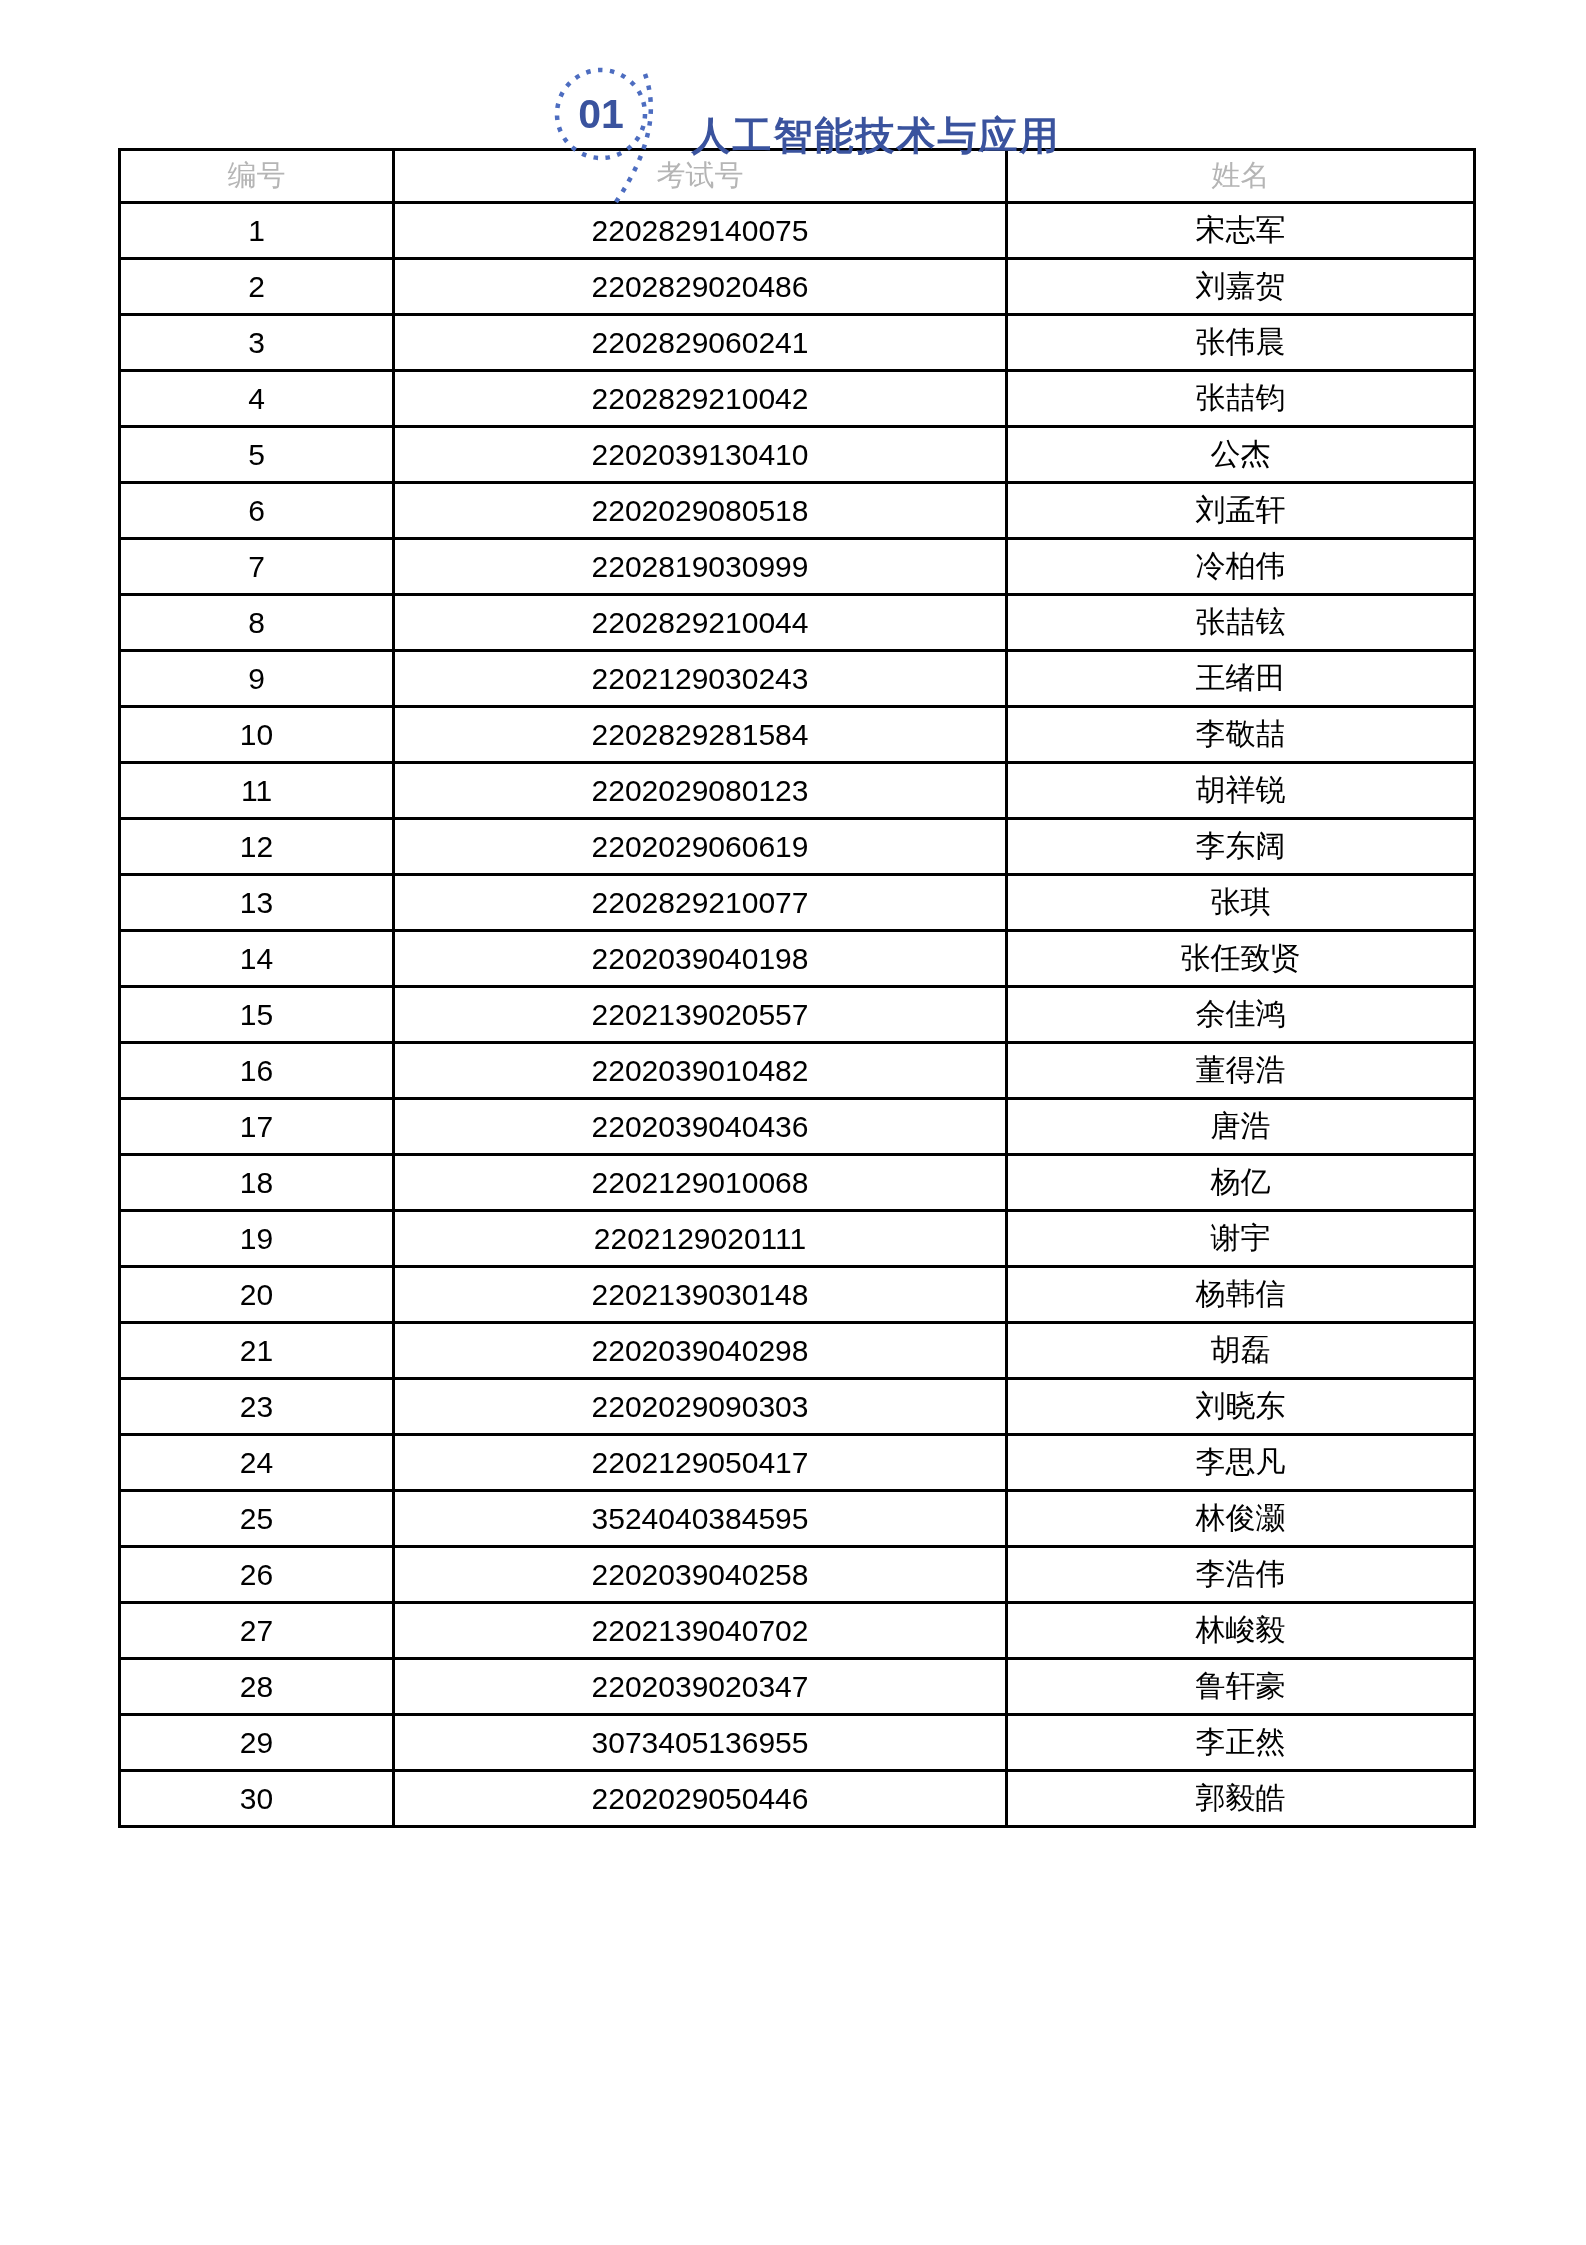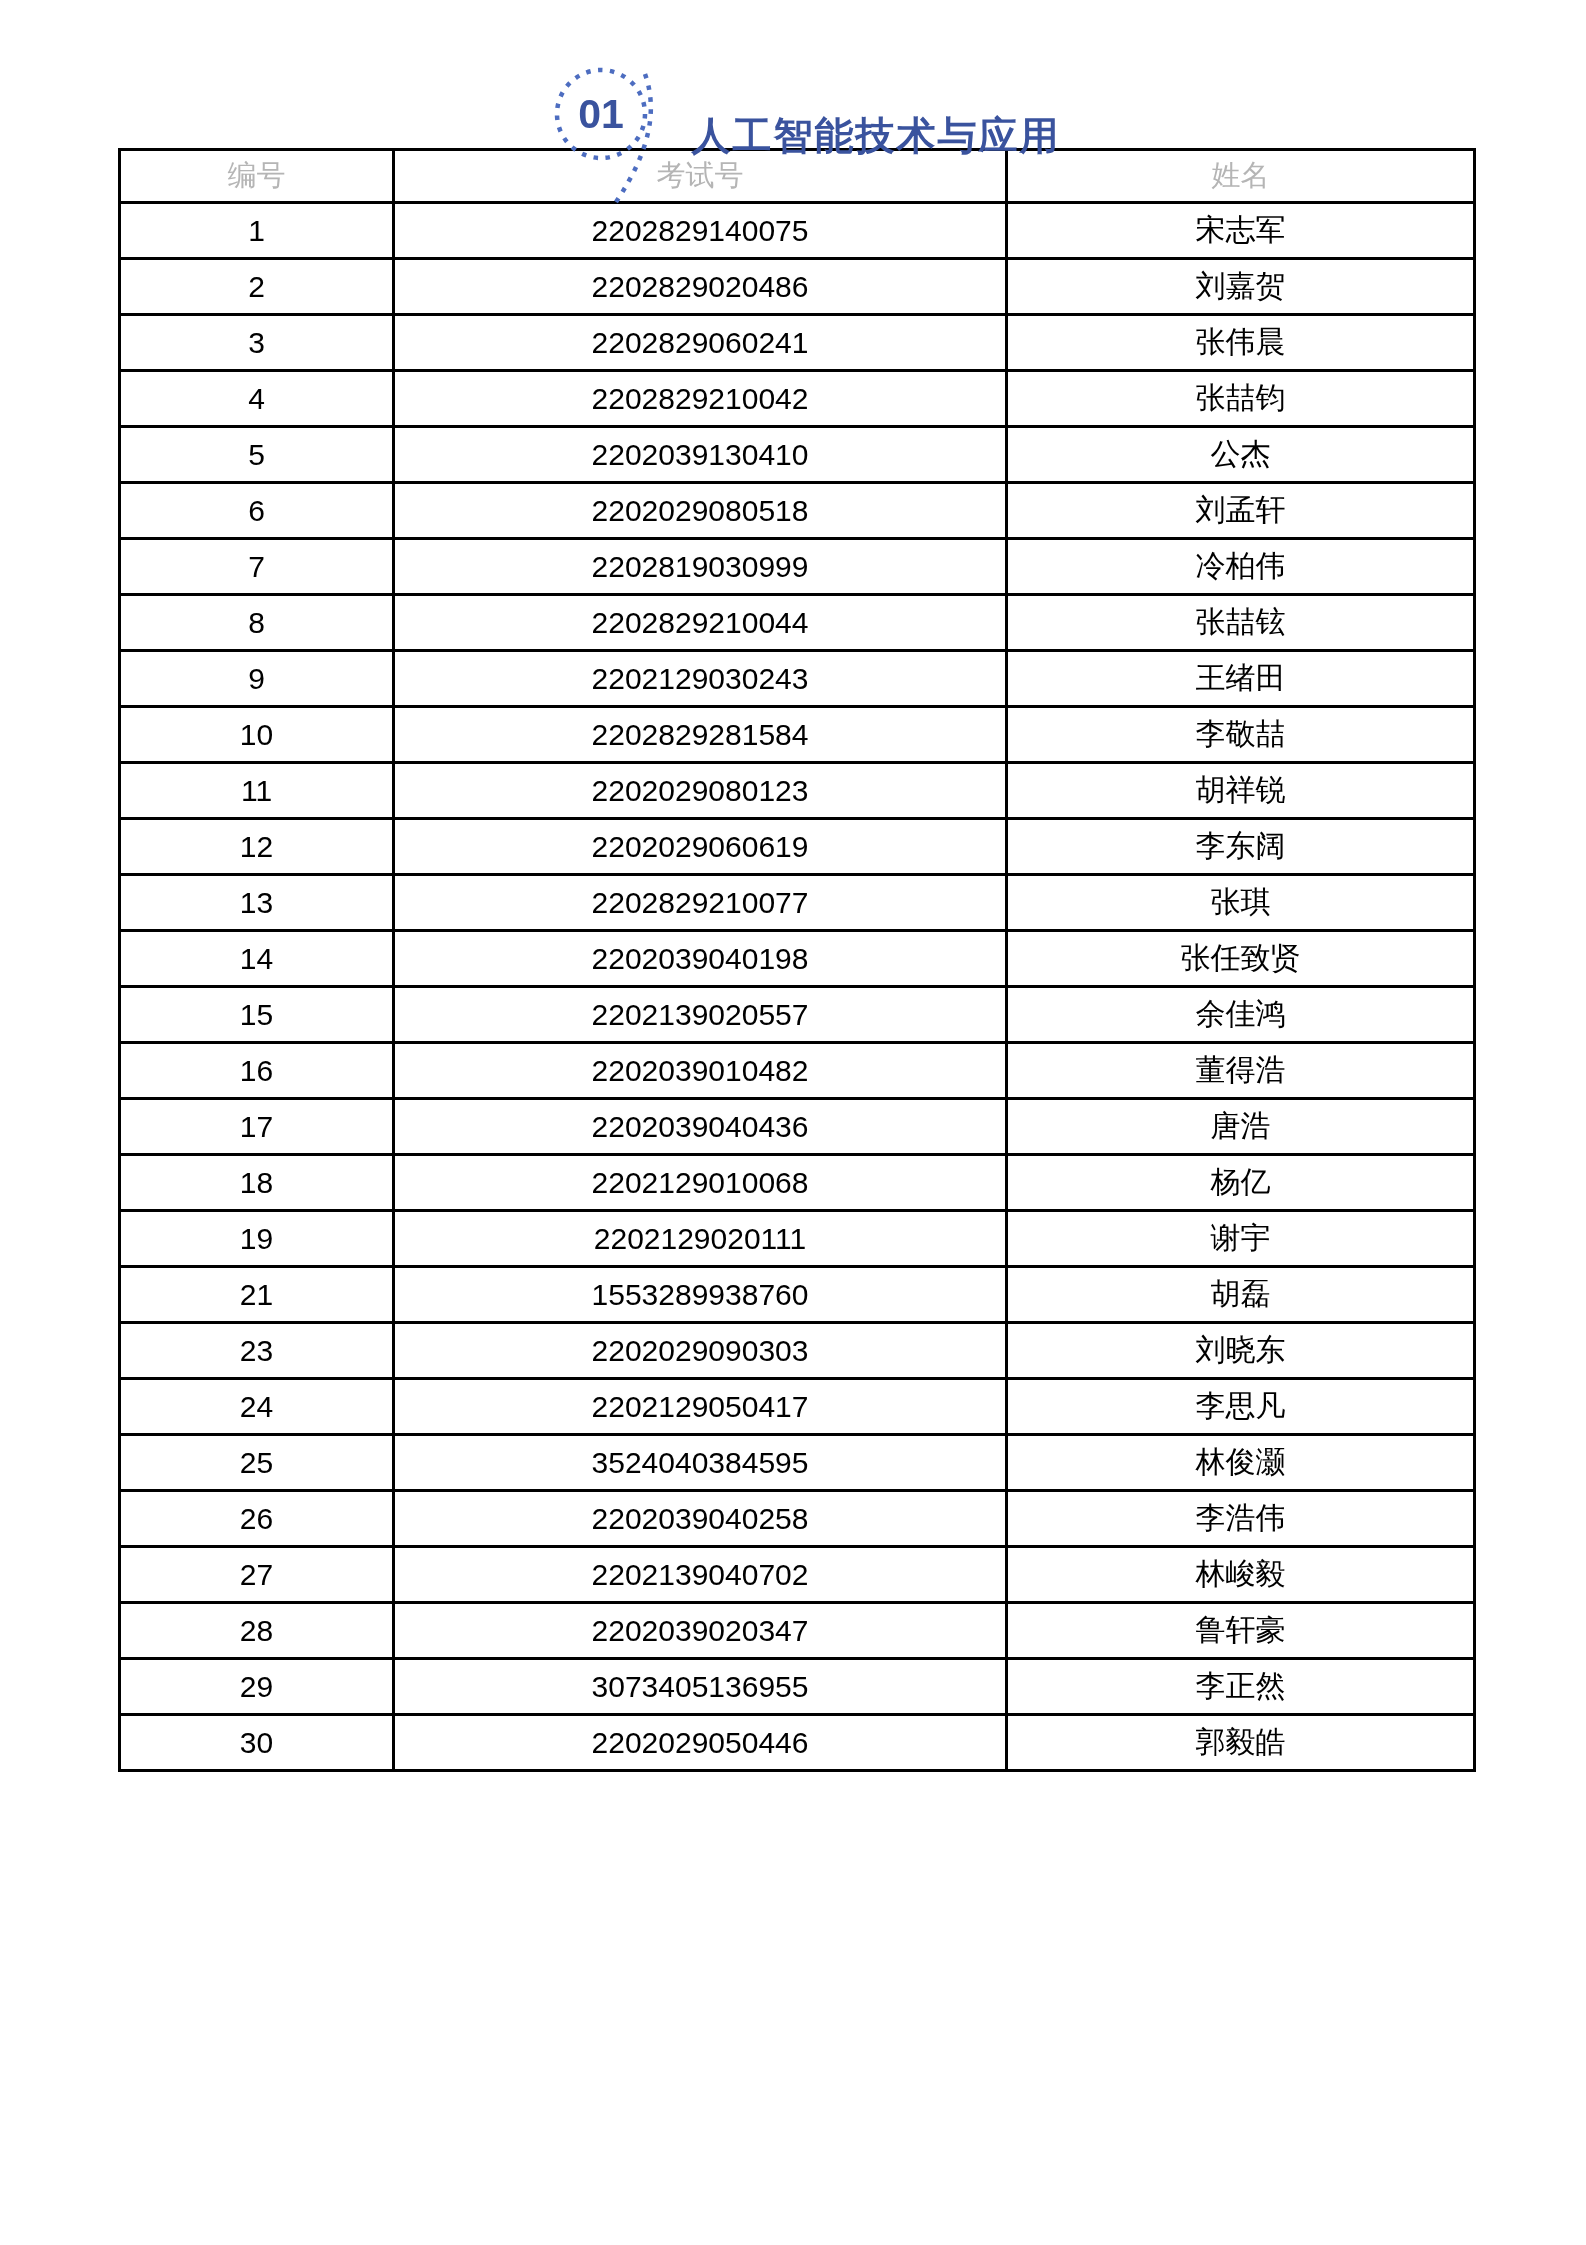--- a/index.html
+++ b/index.html
@@ -162,22 +162,27 @@
         <td>18</td>
         <td>2202129010068</td>
         <td>杨亿</td>
       </tr>
       <tr>
         <td>19</td>
         <td>2202129020111</td>
         <td>谢宇</td>
       </tr>
       <tr>
+        <td>20</td>
+        <td>2202139030148</td>
+        <td>杨韩信</td>
+      </tr>
+      <tr>
         <td>21</td>
-        <td>1553289938760</td>
+        <td>2202039040298</td>
         <td>胡磊</td>
       </tr>
       <tr>
         <td>23</td>
         <td>2202029090303</td>
         <td>刘晓东</td>
       </tr>
       <tr>
         <td>24</td>
         <td>2202129050417</td>

